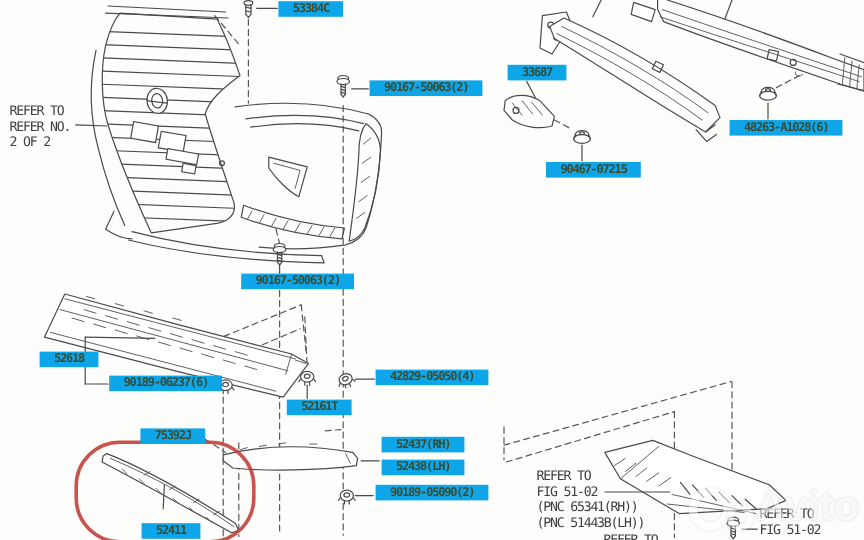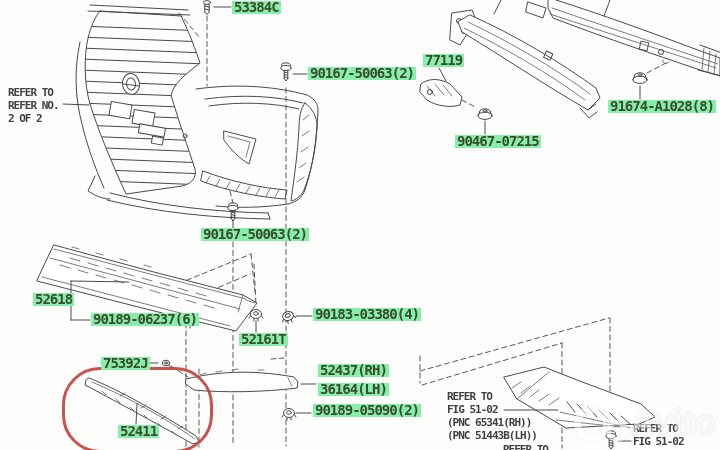--- a/index.html
+++ b/index.html
@@ -13,26 +13,26 @@
     fill:none;stroke:#4a4a4a;stroke-width:1;stroke-linecap:round;stroke-linejoin:round;
   }
   .art .dash{stroke:#585858;stroke-dasharray:5 3.5;}
   .art .wfill{fill:#ffffff;}
   .art .fast{stroke:#3c3c3c;}
   .art .fast .hd{fill:#ffffff;}
   .art .thin{stroke-width:.8;stroke:#5a5a5a;}
   .art .thk{stroke-width:1.8;}
   .plabel{
     position:absolute;white-space:nowrap;
-    font-weight:bold;font-size:14px;line-height:13px;letter-spacing:-1px;
-    color:#3d4a2b;background:#86efac;padding:0 2px;
+    font-weight:bold;font-size:10px;line-height:13px;letter-spacing:-1px;
+    color:#3d4a2b;background:#0ea5e9;padding:0 12px;
   }
   .pnote{
     position:absolute;white-space:nowrap;
-    font-weight:bold;font-size:11px;line-height:13px;letter-spacing:-1px;
+    font-weight:normal;font-size:11px;line-height:13px;letter-spacing:-1px;
     color:#3f3f3f;
   }
   .pnote div{white-space:nowrap;}
   .ind{padding-left:20px;}
   .callout{
     position:absolute;left:62px;top:367px;width:145px;height:80px;
     border:3.5px solid #c2403c;border-radius:38px;opacity:.9;
   }
   .wm{
     position:absolute;right:4px;bottom:8px;height:38px;
@@ -282,33 +282,33 @@
       <line x1="137" y1="404" x2="136" y2="424"></line>
       <line x1="504" y1="410" x2="558" y2="410"></line>
       <line x1="618" y1="441" x2="631" y2="441"></line>
     </g>
   </svg>
 
   <div class="callout"></div>
 
   <div class="plabel" style="left:232px;top:1px">53384C</div>
   <div class="plabel" style="left:308px;top:67px">90167-50063(2)</div>
-  <div class="plabel" style="left:423px;top:54px">77119</div>
-  <div class="plabel" style="left:608px;top:100px">91674-A1028(8)</div>
+  <div class="plabel" style="left:423px;top:54px">33687</div>
+  <div class="plabel" style="left:608px;top:100px">48263-A1028(6)</div>
   <div class="plabel" style="left:455px;top:135px">90467-07215</div>
   <div class="plabel" style="left:201px;top:228px">90167-50063(2)</div>
   <div class="plabel" style="left:33px;top:293px">52618</div>
   <div class="plabel" style="left:91px;top:313px">90189-06237(6)</div>
   <div class="plabel" style="left:239px;top:333px">52161T</div>
-  <div class="plabel" style="left:313px;top:308px">90183-03380(4)</div>
-  <div class="plabel" style="left:101px;top:357px">75392J</div>
+  <div class="plabel" style="left:313px;top:308px">42829-05050(4)</div>
+  <div class="plabel" style="left:117px;top:357px">75392J</div>
   <div class="plabel" style="left:318px;top:364px">52437(RH)</div>
-  <div class="plabel" style="left:318px;top:383px">36164(LH)</div>
+  <div class="plabel" style="left:318px;top:383px">52438(LH)</div>
   <div class="plabel" style="left:313px;top:404px">90189-05090(2)</div>
-  <div class="plabel" style="left:118px;top:425px">52411</div>
+  <div class="plabel" style="left:118px;top:436px">52411</div>
 
   <div class="pnote" style="left:8px;top:86px">
     <div>REFER TO</div>
     <div>REFER NO.</div>
     <div>2 OF 2</div>
   </div>
 
   <div class="pnote" style="left:447px;top:390px">
     <div>REFER TO</div>
     <div>FIG 51-02</div>

